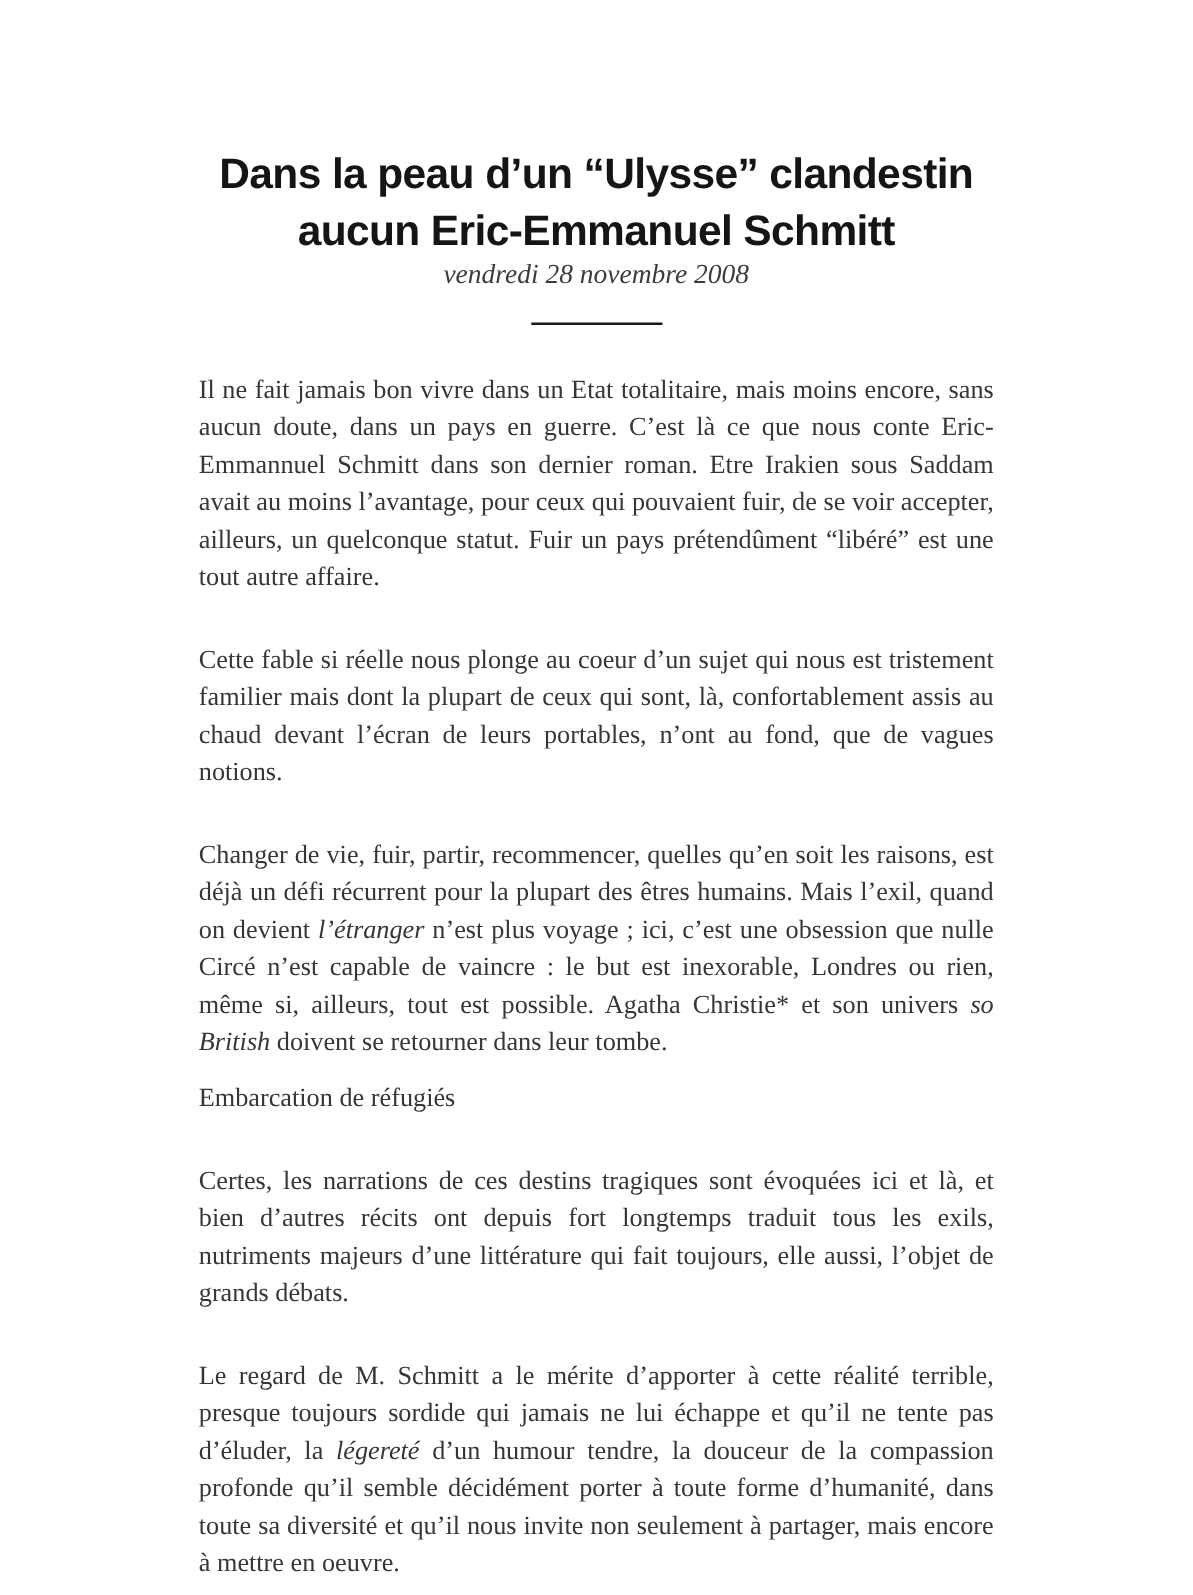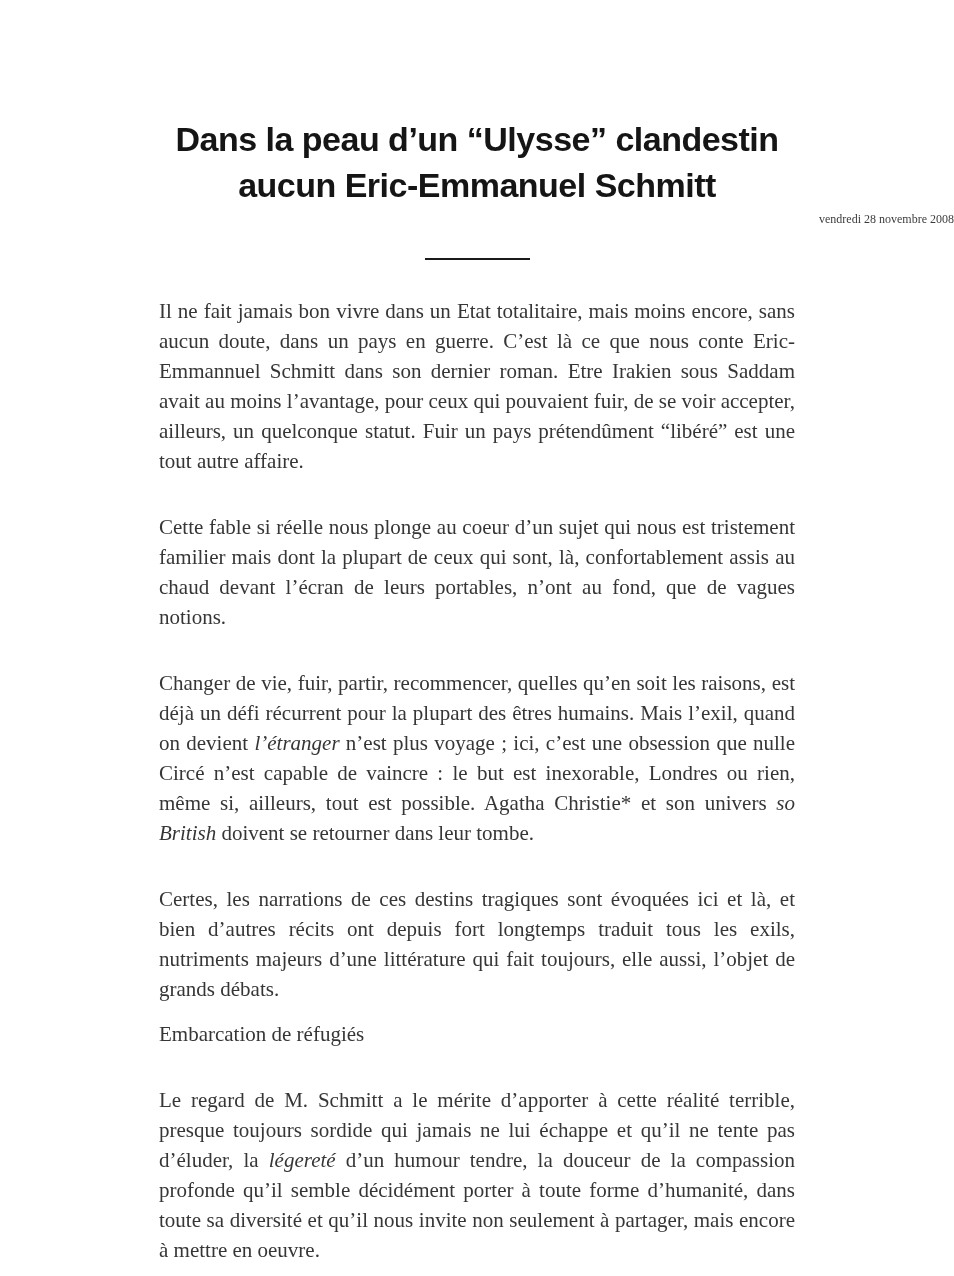--- a/index.html
+++ b/index.html
@@ -24,22 +24,23 @@
     text-align: center;
     font-family: "Liberation Sans", sans-serif;
     font-weight: 700;
     font-size: 34px;
     line-height: 46px;
     letter-spacing: -0.5px;
     color: var(--title-color);
   }
   .subtitle {
     margin: 0;
-    text-align: right;
-    font-size: 12px;
+    text-align: center;
+    font-style: italic;
+    font-size: 22px;
     line-height: 22px;
     color: var(--subtitle-color);
   }
   .divider {
     width: 105px;
     height: 0;
     margin: 28px auto 0;
     border-top: 2px solid var(--divider-color);
   }
   .article-body {
@@ -68,18 +69,18 @@
   <h1 class="title">
     <span>Dans la peau d’un “Ulysse” clandestin</span><br>
     <span>aucun Eric-Emmanuel Schmitt</span>
   </h1>
   <p class="subtitle">vendredi 28 novembre 2008</p>
   <div class="divider"></div>
   <div class="article-body">
       <p class="para body-para"><span>Il ne fait jamais bon vivre dans un Etat totalitaire, mais moins encore, sans aucun doute, dans un pays en guerre. C’est là ce que nous conte Eric-Emmannuel Schmitt dans son dernier roman. Etre Irakien sous Saddam avait au moins l’avantage, pour ceux qui pouvaient fuir, de se voir accepter, ailleurs, un quelconque statut. Fuir un pays prétendûment “libéré” est une tout autre affaire.</span></p>
       <p class="para body-para"><span>Cette fable si réelle nous plonge au coeur d’un sujet qui nous est tristement familier mais dont la plupart de ceux qui sont, là, confortablement assis au chaud devant l’écran de leurs portables, n’ont au fond, que de vagues notions.</span></p>
       <p class="para body-para"><span>Changer de vie, fuir, partir, recommencer, quelles qu’en soit les raisons, est déjà un défi récurrent pour la plupart des êtres humains. Mais l’exil, quand on devient </span><em>l’étranger</em><span> n’est plus voyage ; ici, c’est une obsession que nulle Circé n’est capable de vaincre : le but est inexorable, Londres ou rien, même si, ailleurs, tout est possible. Agatha Christie* et son univers </span><em>so British</em><span> doivent se retourner dans leur tombe.</span></p>
+      <p class="para heading-para"><span>Embarcation de réfugiés</span></p>
       <p class="para body-para"><span>Certes, les narrations de ces destins tragiques sont évoquées ici et là, et bien d’autres récits ont depuis fort longtemps traduit tous les exils, nutriments majeurs d’une littérature qui fait toujours, elle aussi, l’objet de grands débats.</span></p>
-      <p class="para heading-para"><span>Embarcation de réfugiés</span></p>
       <p class="para body-para"><span>Le regard de M. Schmitt a le mérite d’apporter à cette réalité terrible, presque toujours sordide qui jamais ne lui échappe et qu’il ne tente pas d’éluder, la </span><em>légereté</em><span> d’un humour tendre, la douceur de la compassion profonde qu’il semble décidément porter à toute forme d’humanité, dans toute sa diversité et qu’il nous invite non seulement à partager, mais encore à mettre en oeuvre.</span></p>
     </div>
   <div class="page-number">136</div>
 </div>
 
 </body></html>

